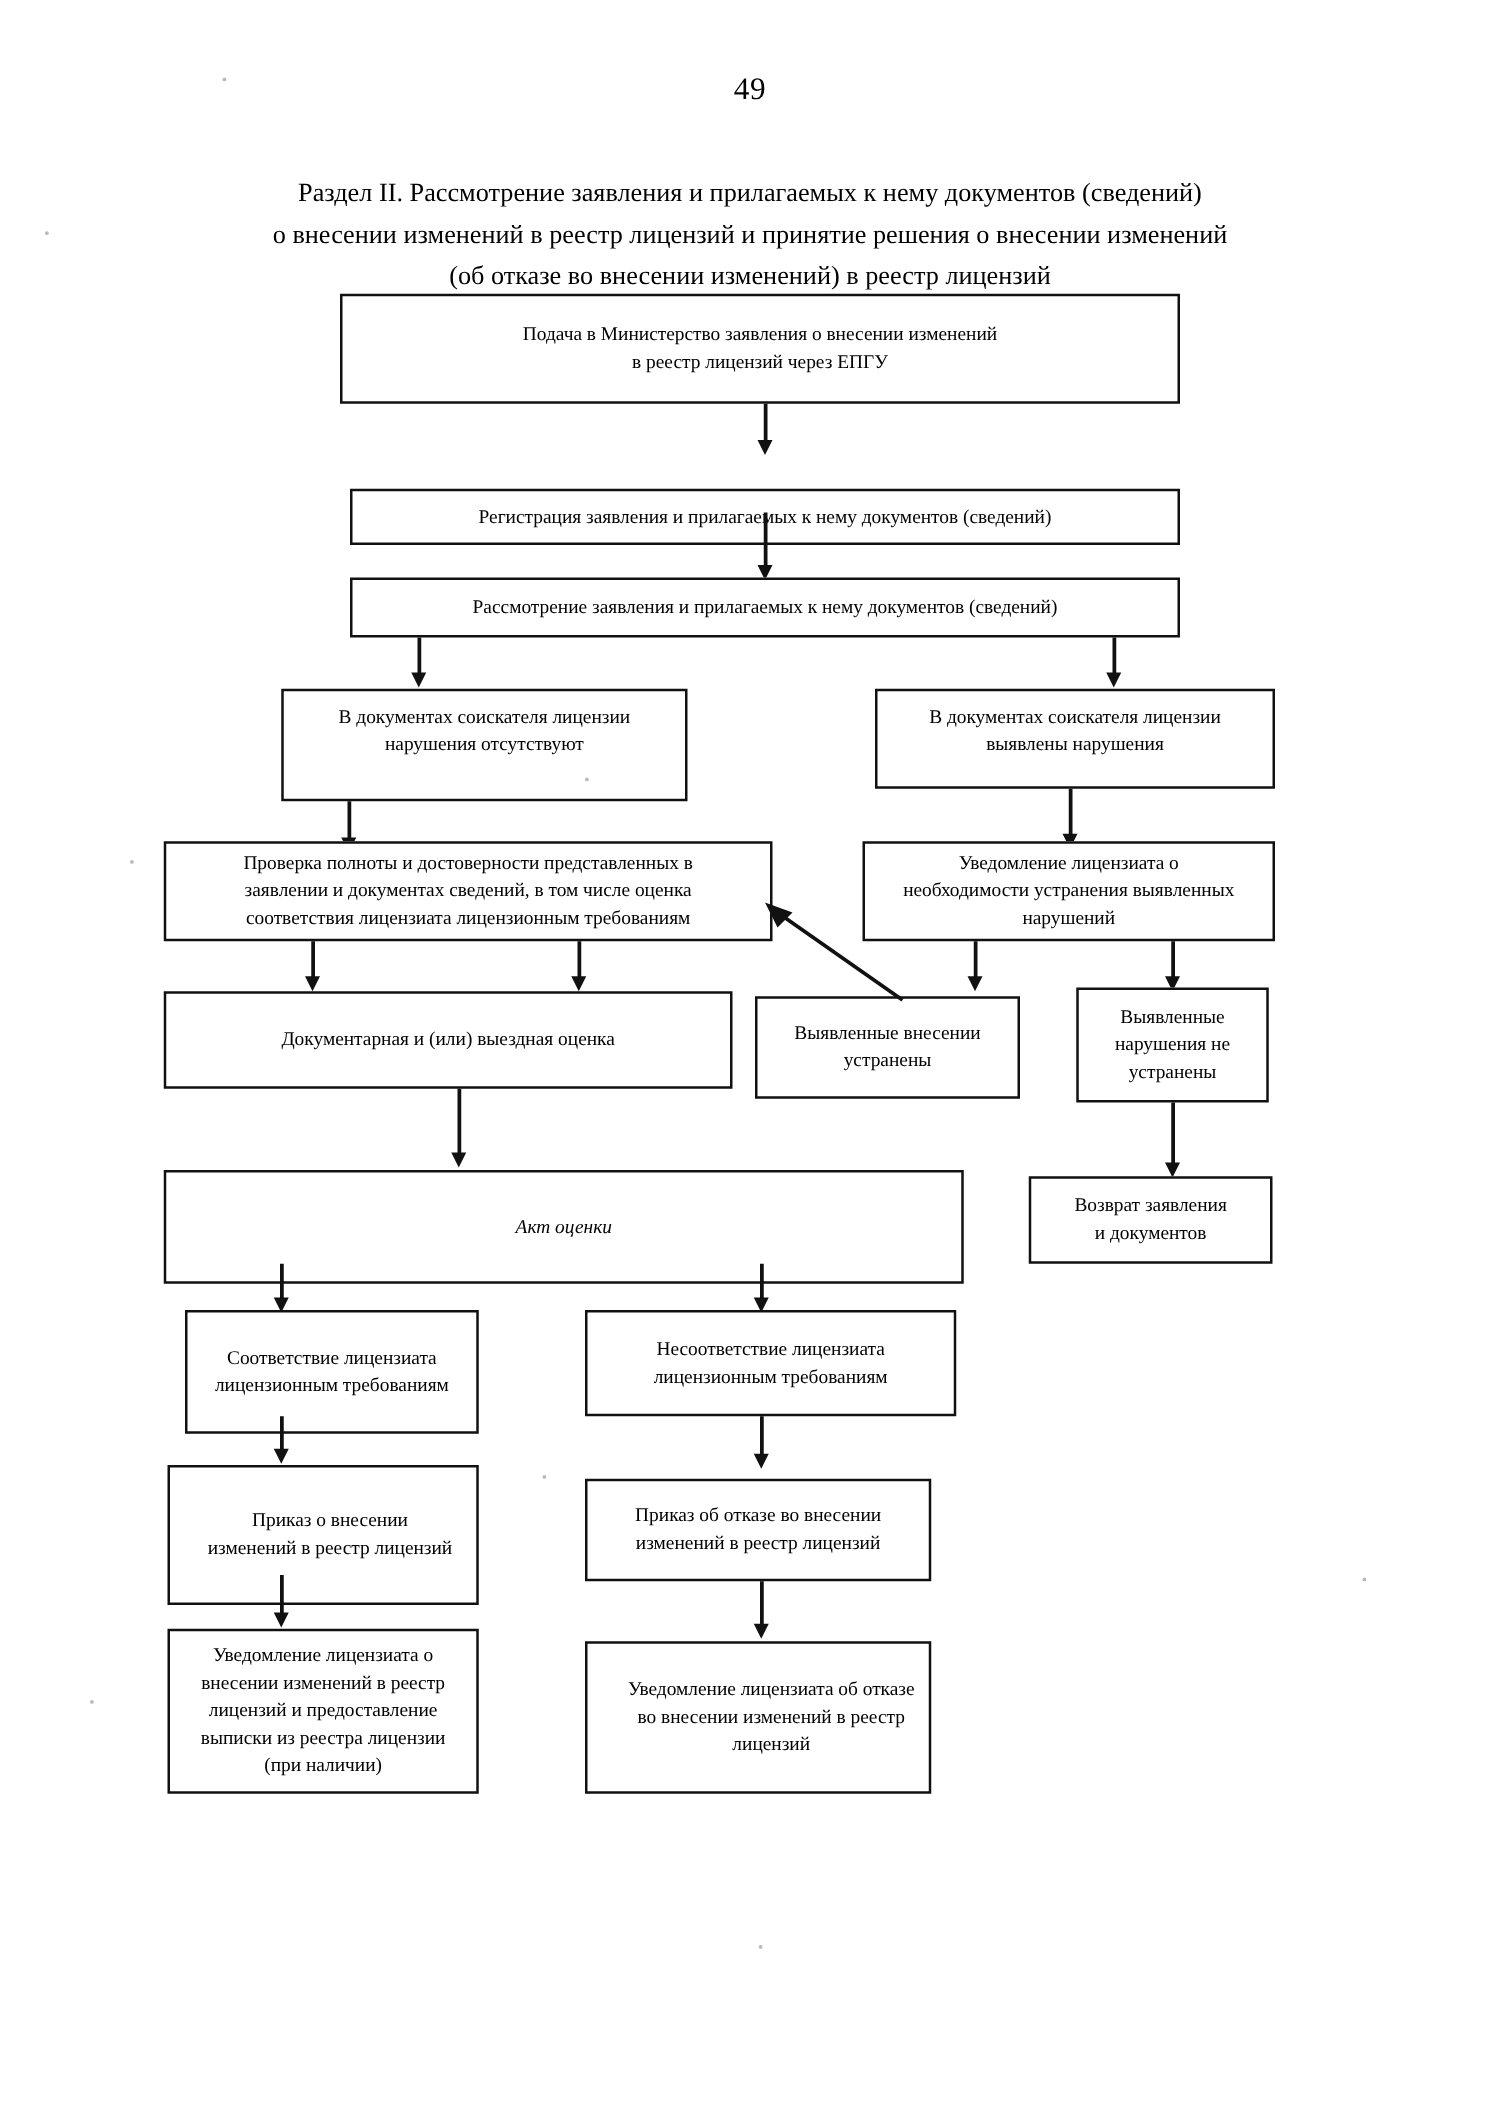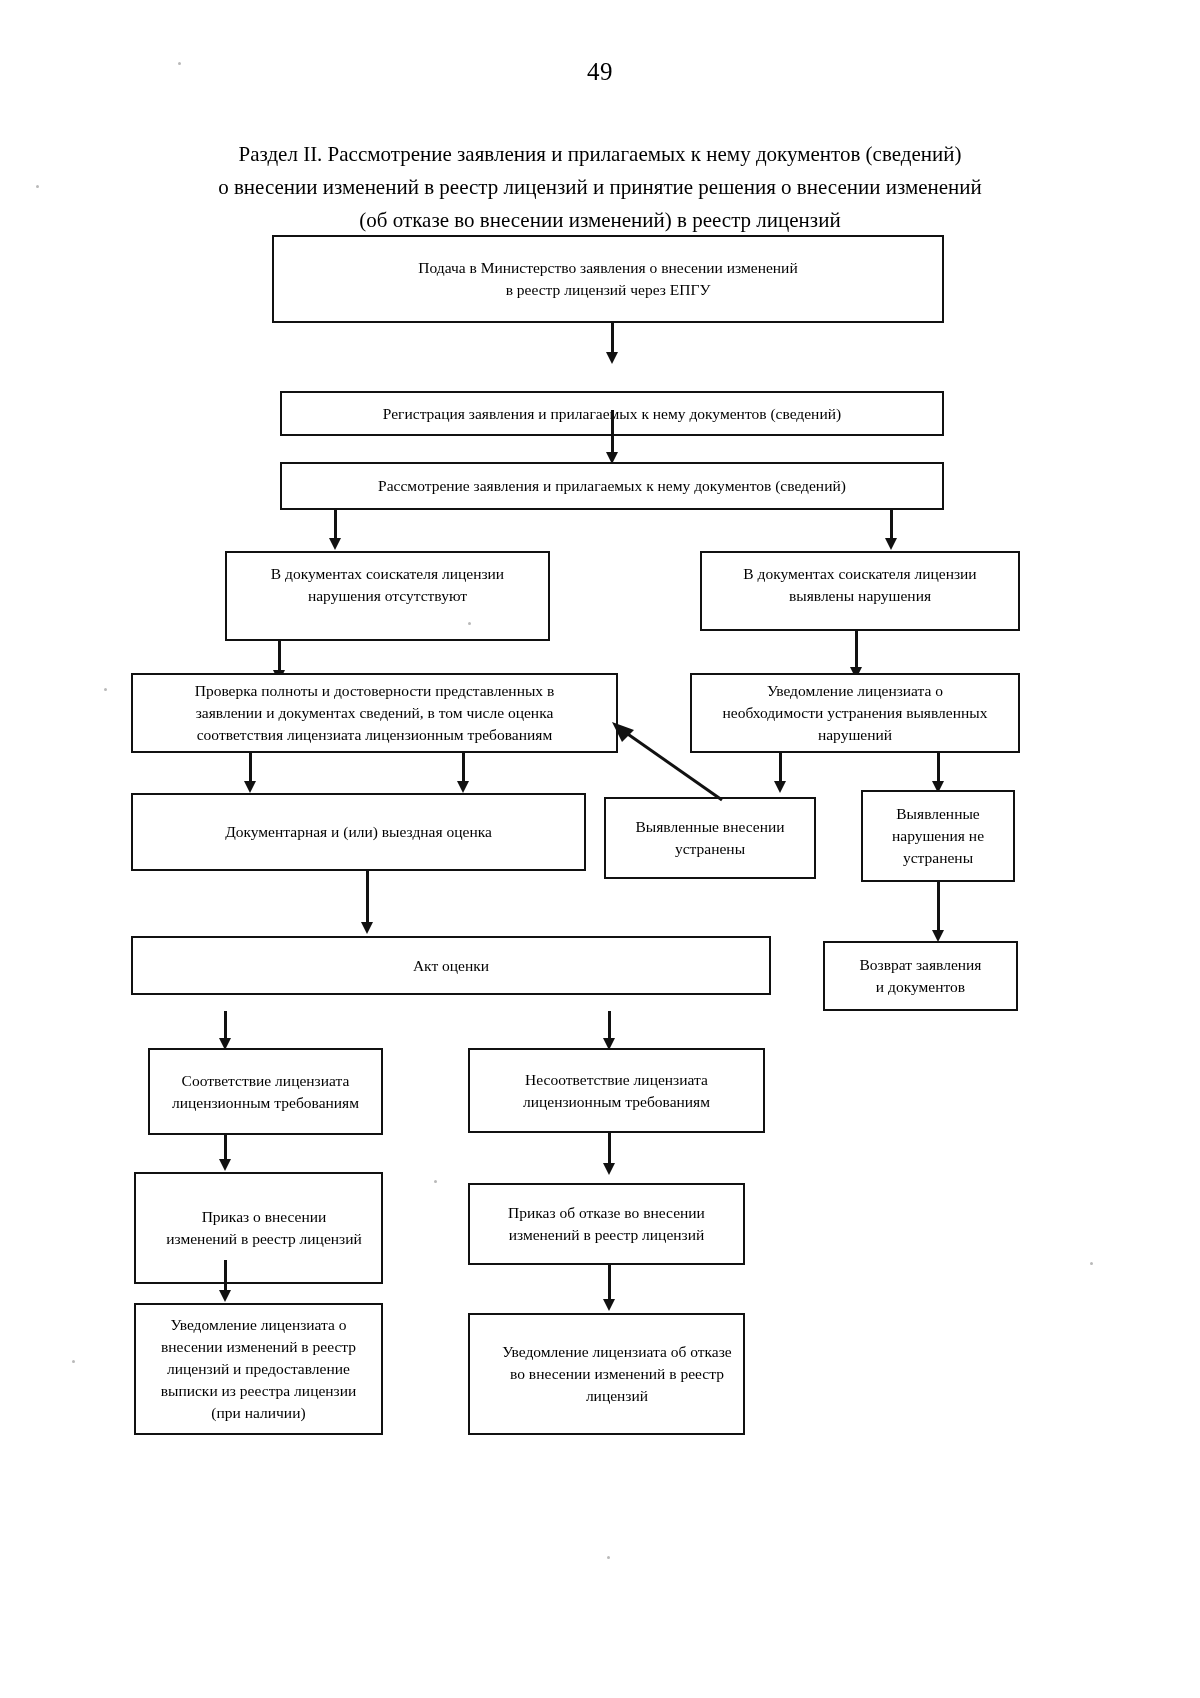--- a/index.html
+++ b/index.html
@@ -205,39 +205,39 @@
     <line x1="122" y1="84" x2="22" y2="14" stroke="#111" stroke-width="3"></line>
     <polygon points="12,6 34,14 22,26" fill="#111"></polygon>
   </svg>
 
   <div class="vline" style="left:366px; top:871px; height:57px;"></div>
   <div class="arrowhead" style="left:361px; top:922px;"></div>
 
   <div class="vline" style="left:937px; top:882px; height:54px;"></div>
   <div class="arrowhead" style="left:932px; top:930px;"></div>
 
-  <div class="node" style="left:131px; top:936px; width:640px; height:59px;">
+  <div class="node" style="left:131px; top:936px; width:640px; height:91px;font-style:italic;">
     <span class="txt">
       <span class="ln">Акт оценки</span>
     </span>
   </div>
 
   <div class="node" style="left:823px; top:941px; width:195px; height:70px;">
     <span class="txt">
       <span class="ln">Возврат заявления</span>
       <span class="ln">и документов</span>
     </span>
   </div>
 
   <div class="vline" style="left:224px; top:1011px; height:33px;"></div>
   <div class="arrowhead" style="left:219px; top:1038px;"></div>
   <div class="vline" style="left:608px; top:1011px; height:33px;"></div>
   <div class="arrowhead" style="left:603px; top:1038px;"></div>
 
-  <div class="node" style="left:148px; top:1048px; width:235px; height:87px;">
+  <div class="node" style="left:148px; top:1048px; width:235px; height:99px;">
     <span class="txt">
       <span class="ln">Соответствие лицензиата</span>
       <span class="ln">лицензионным требованиям</span>
     </span>
   </div>
 
   <div class="node" style="left:468px; top:1048px; width:297px; height:85px;">
     <span class="txt">
       <span class="ln">Несоответствие лицензиата</span>
       <span class="ln">лицензионным требованиям</span>

